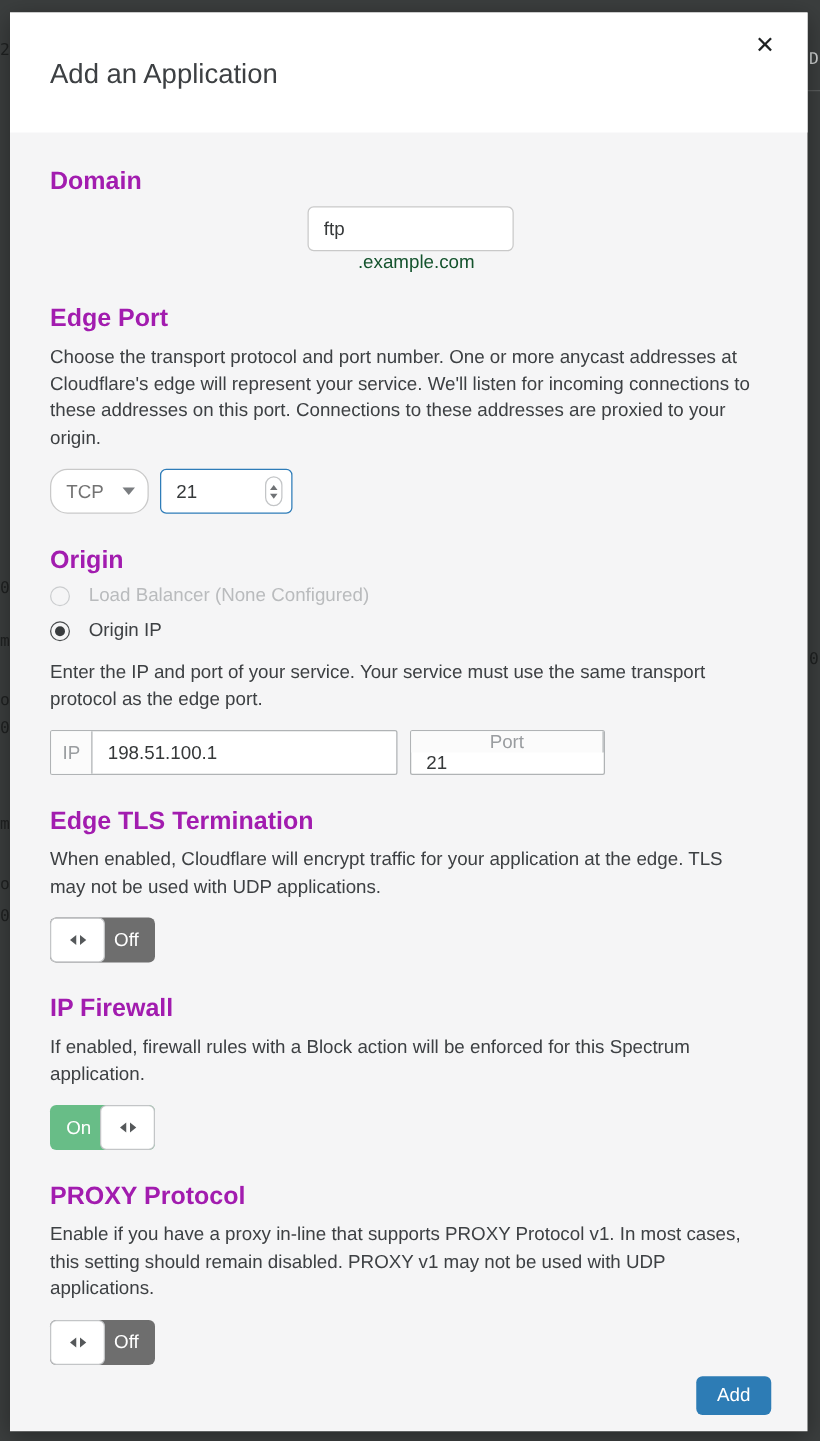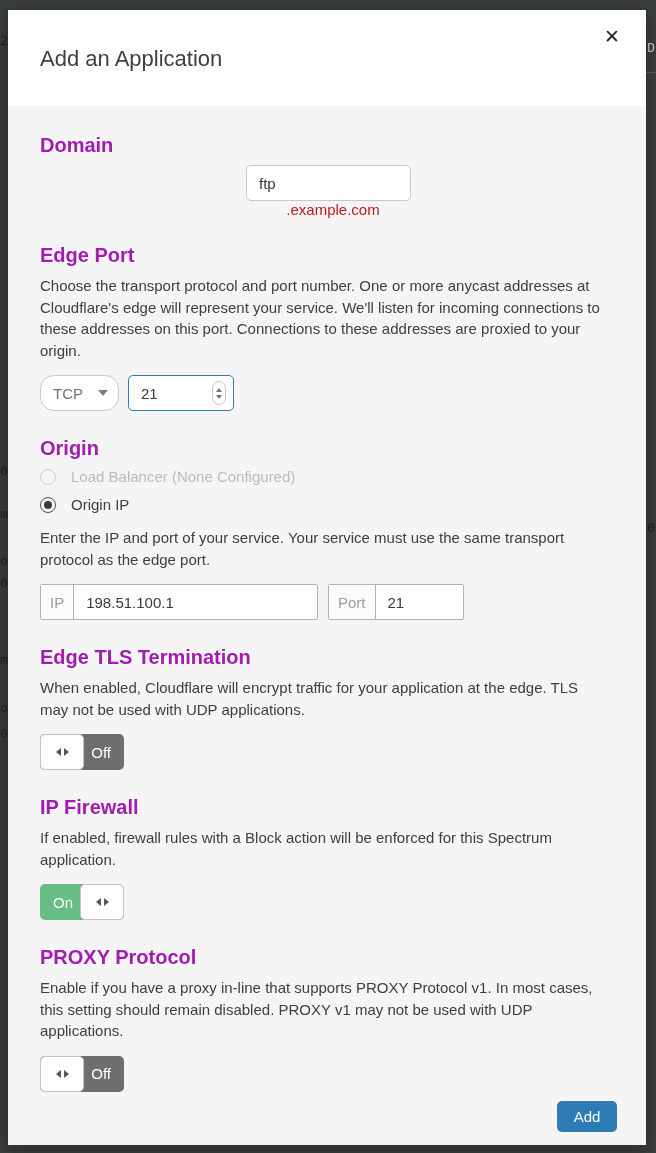--- a/index.html
+++ b/index.html
@@ -42,21 +42,21 @@
   .section-label { font-size:20px; font-weight:700; color:#a21caf; margin-bottom:8px; }
   .section-desc { font-size:15px; color:#3d4043; line-height:21.5px; white-space:pre-line; margin-bottom:14px; }
 
   
   .domain-row { display:flex; align-items:center;flex-direction:column; }
   .text-input {
     height:36px; background:#fff; border:1px solid #c9c9c9; border-radius:5px;
     font-size:15px; color:#36393a; padding:0 12px; font-family:inherit; outline:none;
   }
   .domain-input { width:165px; }
-  .domain-suffix { margin-left:9px; font-size:15px; color:#b91c1c; }
+  .domain-suffix { margin-left:9px; font-size:15px; color:#14532d; }
 
   
   .edgeport-row { display:flex; align-items:center; gap:9px; }
   .select-box {
     width:79px; height:36px; background:#fff; border:1px solid #c9c9c9; border-radius:14px;
     display:flex; align-items:center; justify-content:space-between;
     padding:0 10px 0 12px; font-size:15px; color:#737373; cursor:pointer;
   }
   .chevron-down {
     width:0; height:0; border-left:5px solid transparent; border-right:5px solid transparent;
@@ -98,21 +98,21 @@
   .prefix-cell {
     display:flex; align-items:center; justify-content:center; padding:0 9px;
     color:#9a9da0; font-size:15px; border-right:1px solid #b0b3b5; background:#fbfbfb;
     flex:0 0 auto;
   }
   .prefix-group input {
     border:none; outline:none; flex:1 1 auto; min-width:0; padding:0 12px;
     font-size:15px; color:#36393a; font-family:inherit; background:transparent;
   }
   .ip-group { width:278px; }
-  .portv-group { width:136px; }
+  .portv-group { width:156px;flex-direction:column; }
 
   
   .toggle { position:relative; width:84px; height:36px; cursor:pointer; }
   .toggle .t-bg {
     position:absolute; inset:0; border-radius:5px; color:#fff; font-size:15px;
     display:flex; align-items:center;
   }
   .toggle.off .t-bg { background:#6e6e6e; justify-content:flex-end; padding-right:13px; }
   .toggle.on  .t-bg { background:#68bd87; justify-content:flex-start; padding-left:13px; }
   .toggle .t-knob {

